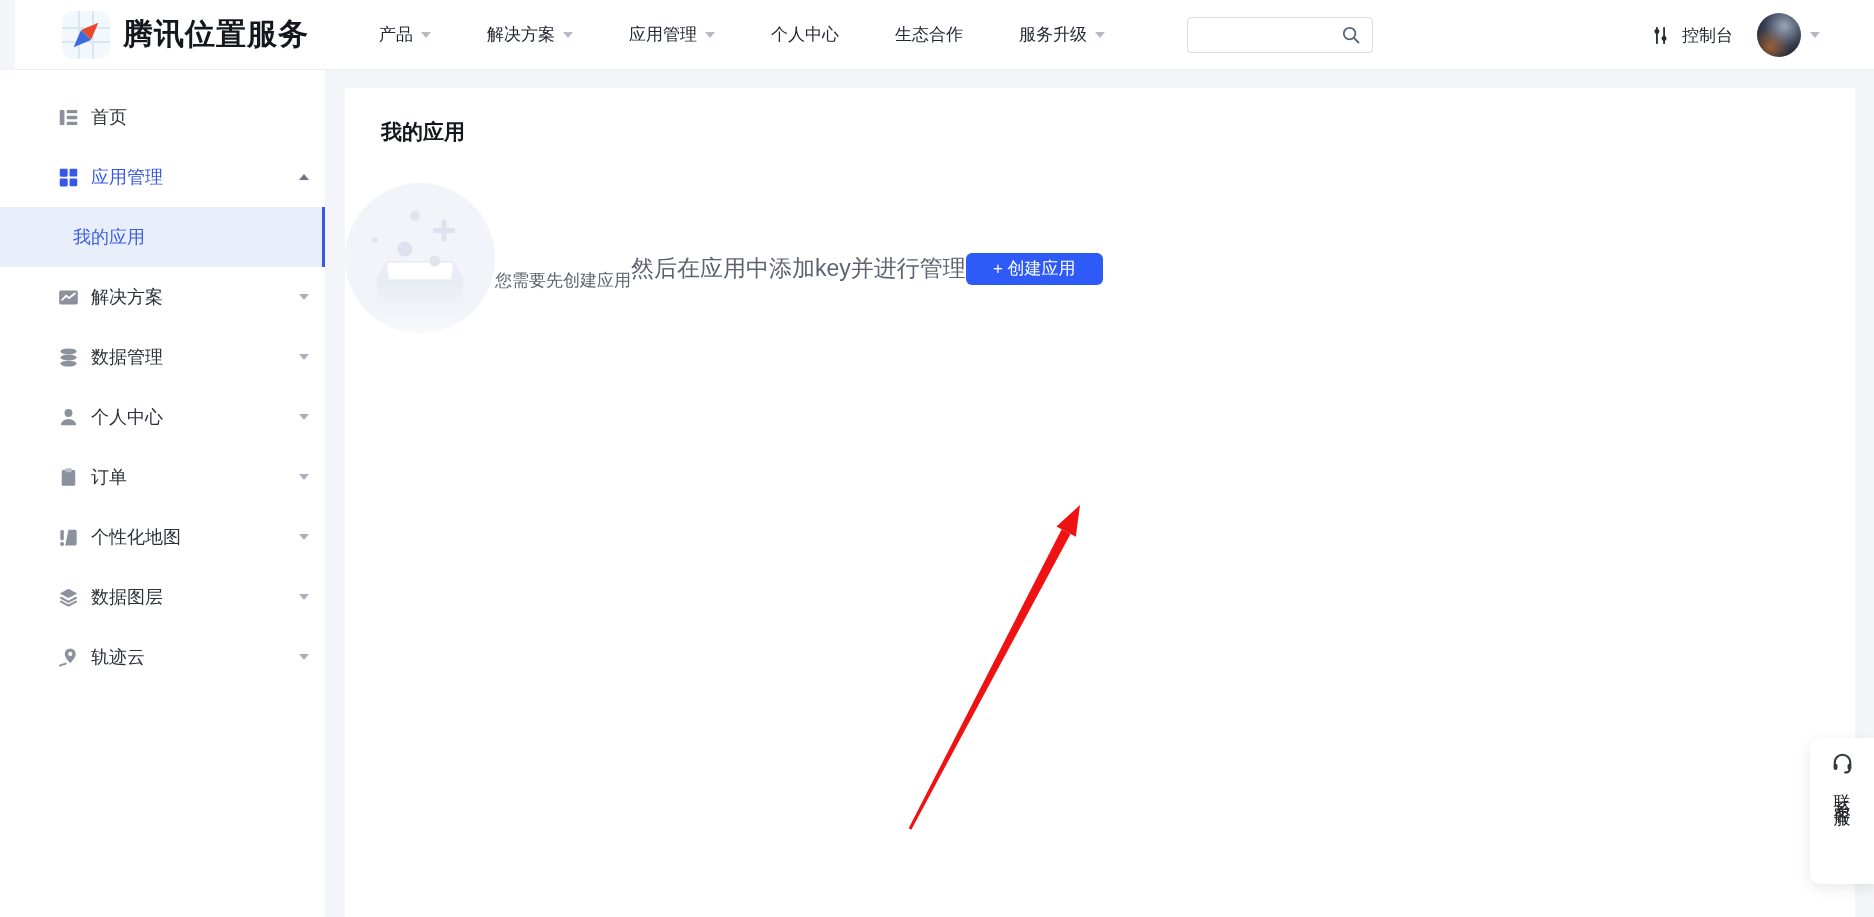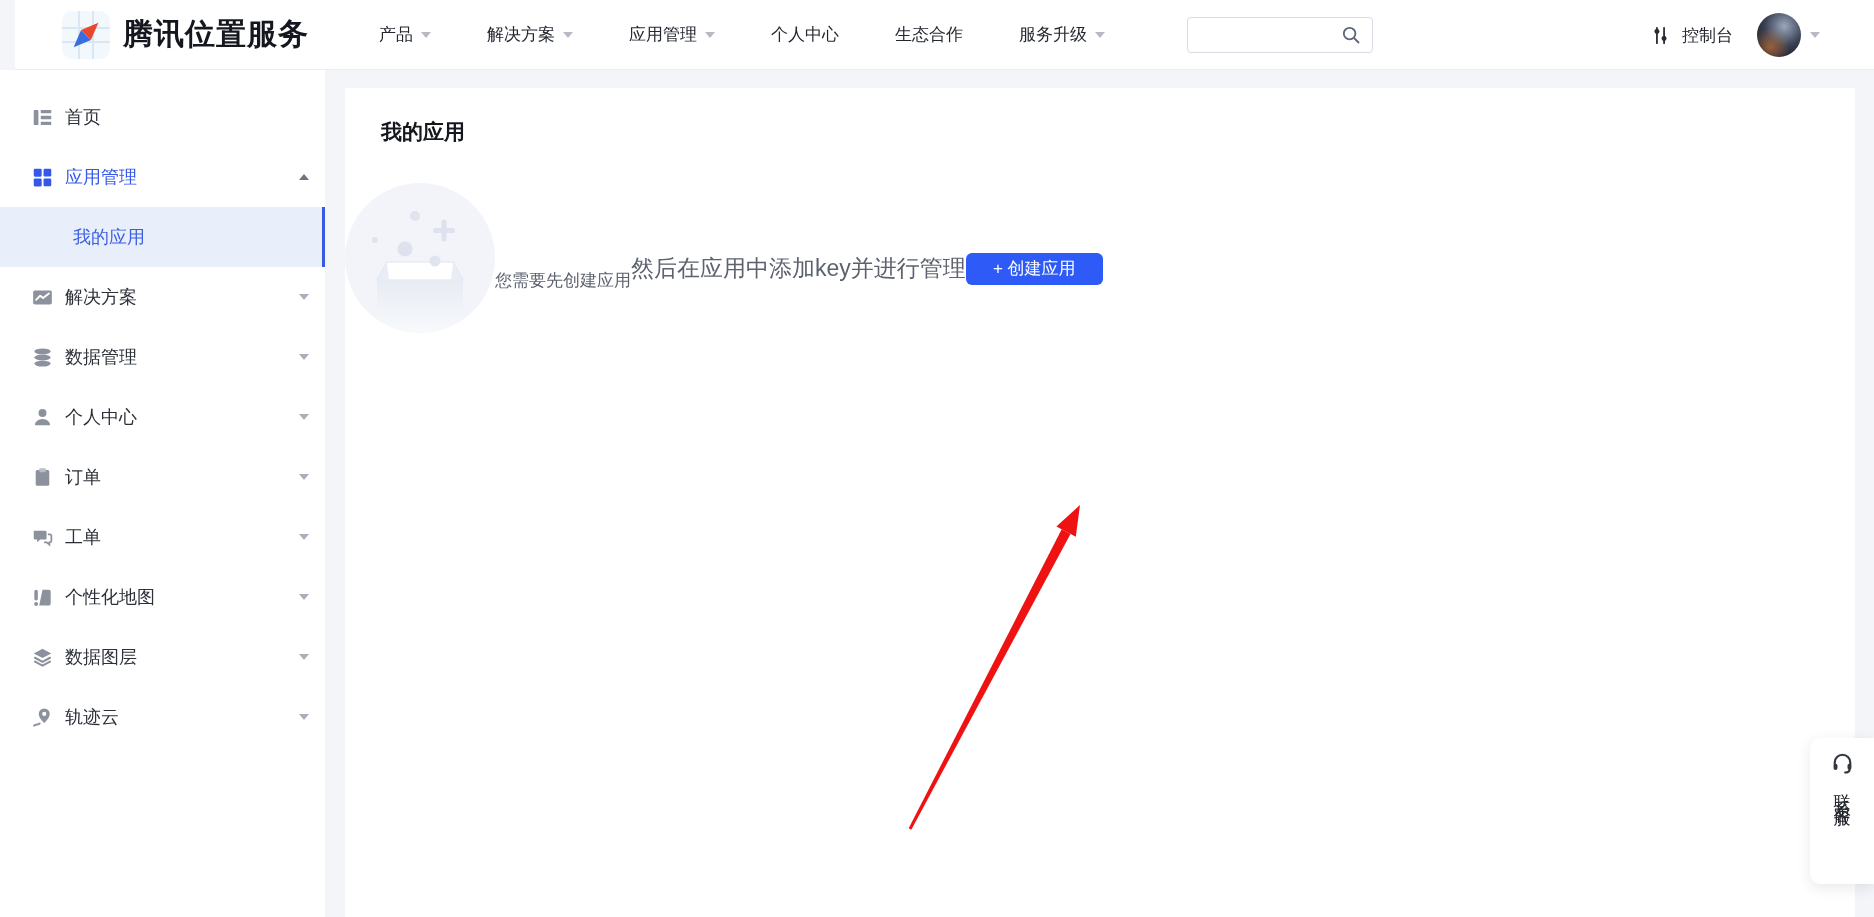--- a/index.html
+++ b/index.html
@@ -39,21 +39,21 @@
     background:
       radial-gradient(circle at 30% 78%, rgba(210,120,55,.65), rgba(210,120,55,0) 42%),
       radial-gradient(circle at 62% 30%, #9aa7bd, #394052 48%, #16181f 88%);
   }
   .account .caret-s{ margin-left:9px; }
   
   .sidebar{
     position:absolute; top:70px; left:0; bottom:0; width:325px;
     background:#fff; padding-top:17px; z-index:5;
   }
-  .srow{ position:relative; height:60px; display:flex; align-items:center; padding-left:32px; cursor:pointer; }
+  .srow{ position:relative; height:60px; display:flex; align-items:center; padding-left:58px; cursor:pointer; }
   .srow .sicon{ width:21px; height:21px; margin-right:12px; color:#8b919d; flex:0 0 auto; display:flex; }
   .srow .slbl{ font-size:18px; color:#2c3038; white-space:nowrap; }
   .srow .cdown{ position:absolute; right:16px; width:0; height:0;
     border-left:5.5px solid transparent; border-right:5.5px solid transparent;
     border-top:6.5px solid #aab0bb; }
   .srow .cup{ position:absolute; right:16px; width:0; height:0;
     border-left:5.5px solid transparent; border-right:5.5px solid transparent;
     border-bottom:6.5px solid #6e7582; }
   .srow.active .slbl{ color:#3558e8; }
   .srow.active .sicon{ color:#3558e8; }
@@ -243,30 +243,20 @@
       <span class="sicon">
         <svg width="21" height="21" viewBox="0 0 18 18" fill="currentColor">
           <rect x="3.2" y="2.6" width="11.6" height="13.4" rx="1.3"></rect>
           <rect x="6.2" y="1" width="5.6" height="3.4" rx="0.9" fill="#b9bfca"></rect>
         </svg>
       </span>
       <span class="slbl">订单</span>
       <span class="cdown"></span>
     </div>
 
-    <div class="srow">
-      <span class="sicon">
-        <svg width="21" height="21" viewBox="0 0 18 18" fill="currentColor">
-          <path d="M1.5 3.2 h9.8 a1.2 1.2 0 0 1 1.2 1.2 v5.2 a1.2 1.2 0 0 1 -1.2 1.2 H7 L4.4 13 v-2.2 H2.7 A1.2 1.2 0 0 1 1.5 9.6 z"></path>
-          <path d="M13.6 6.4 h1.9 a1.1 1.1 0 0 1 1.1 1.1 v4.6 a1.1 1.1 0 0 1 -1.1 1.1 h-0.6 v1.9 l-2.3 -1.9 h-2.2" fill="none" stroke="currentColor" stroke-width="1.5"></path>
-        </svg>
-      </span>
-      <span class="slbl">工单</span>
-      <span class="cdown"></span>
-    </div>
 
     <div class="srow">
       <span class="sicon">
         <svg width="21" height="21" viewBox="0 0 18 18" fill="currentColor">
           <rect x="2" y="2.3" width="3" height="9.2" rx="1.5"></rect>
           <circle cx="3.5" cy="14.6" r="1.7"></circle>
           <path d="M9 2.3 h5.5 A1.5 1.5 0 0 1 16 3.8 v10.6 a1.5 1.5 0 0 1 -1.5 1.5 H6.2 z"></path>
         </svg>
       </span>
       <span class="slbl">个性化地图</span>

